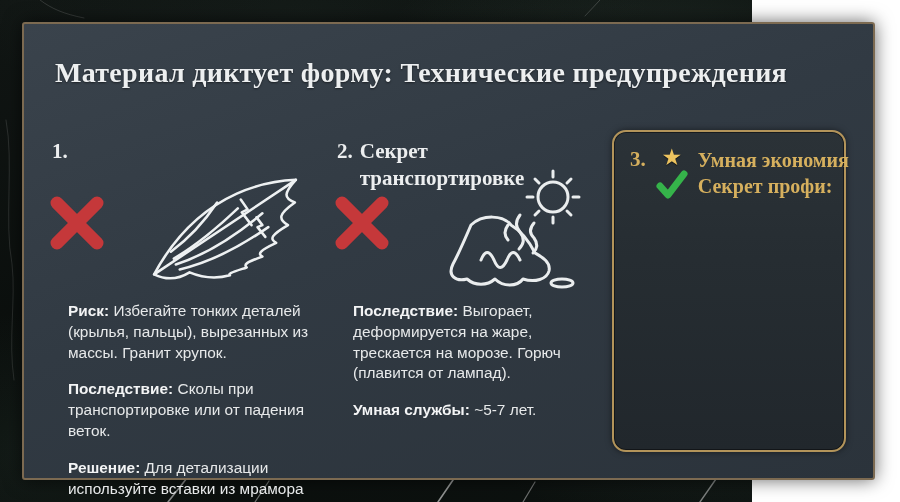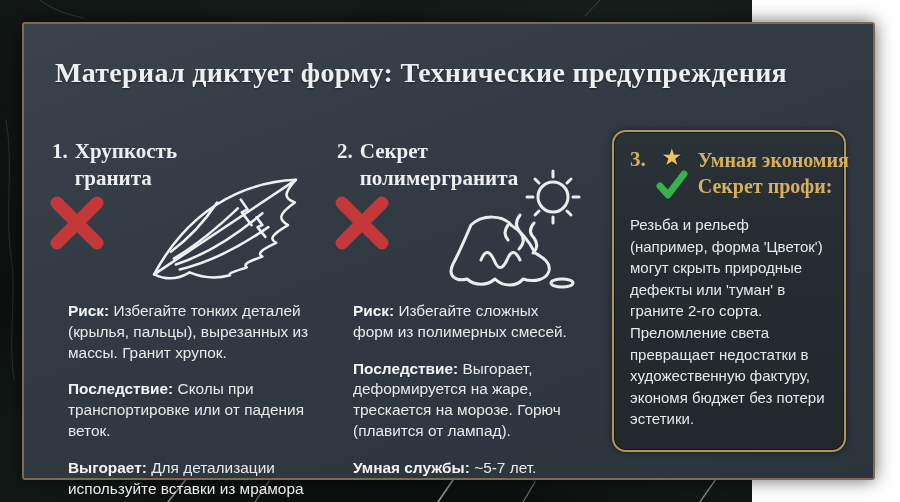--- a/index.html
+++ b/index.html
@@ -66,31 +66,27 @@
       <path d="M600,0 L585,16" stroke-width="1" opacity="0.18"></path>
     </g>
   </svg>
 
   <div class="panel">
 
     <div class="title">Материал диктует форму: Технические предупреждения</div>
 
     <div class="col-head" style="left:28px;top:114px;">
       <span>1.</span>
-      <span class="hl">
-        <div>Хрупкость</div>
-        <div>гранита</div>
-      </span>
     </div>
 
     <div class="col-head" style="left:313px;top:114px;">
       <span>2.</span>
       <span class="hl">
         <div>Секрет</div>
-        <div>полимергранита</div>
+        <div>транспортировке</div>
       </span>
     </div>
 
     <svg class="xmark" style="left:23px;top:169px;" viewBox="0 0 60 60">
       <g stroke="#c5383a" stroke-width="13" stroke-linecap="round">
         <line x1="10" y1="10" x2="50" y2="50"></line>
           <line x1="50" y1="10" x2="10" y2="50"></line>
       </g>
     </svg>
     <svg class="xmark" style="left:308px;top:169px;" viewBox="0 0 60 60">
@@ -129,40 +125,38 @@
         <path d="M83,62 q-6,8 0,15"></path>
         <path d="M46,62 C40,76 34,90 28,101 C22,113 31,119 42,116 C50,123 62,123 70,116 C78,124 92,124 98,116 C110,120 122,116 124,108 C126,99 117,94 110,90 C104,78 96,68 86,62 C78,52 58,51 46,62 Z"></path>
         <path d="M56,97 q6,-15 13,0 q6,15 13,0 q6,-15 13,0"></path>
         <ellipse cx="137" cy="120" rx="11" ry="4"></ellipse>
       </g>
     </svg>
 
     <div class="body-text" style="left:28px;top:261px;width:282px;">
       <p><b>Риск:</b> <span>Избегайте тонких деталей (крылья, пальцы), вырезанных из массы. Гранит хрупок.</span></p>
       <p><b>Последствие:</b> <span>Сколы при транспортировке или от падения веток.</span></p>
-      <p><b>Выгорает:</b> <span>Для детализации используйте вставки из мрамора или бронзу.</span></p>
+      <p><b>Решение:</b> <span>Для детализации используйте вставки из мрамора или бронзу.</span></p>
     </div>
 
     <div class="body-text" style="left:313px;top:261px;width:258px;">
-      <p><b>Риск:</b> <span>Избегайте сложных форм из полимерных смесей.</span></p>
       <p><b>Последствие:</b> <span>Выгорает, деформируется на жаре, трескается на морозе. Горюч (плавится от лампад).</span></p>
       <p><b>Умная службы:</b> <span>~5-7 лет.</span></p>
     </div>
 
     <div class="tipbox">
       <div class="tip-head">
         <span class="tip-num">3.</span>
         <span class="tip-icons">
           <span class="star">★</span>
           <svg width="34" height="32" viewBox="0 0 34 32">
             <polyline points="5,17 13,26 29,5" fill="none" stroke="#35b34a" stroke-width="7" stroke-linecap="round" stroke-linejoin="round"></polyline>
           </svg>
         </span>
         <span class="tip-lines">
           <div>Умная экономия</div>
           <div>Секрет профи:</div>
         </span>
       </div>
-      <div class="tip-body">Резьба и рельеф (например, форма 'Цветок') могут скрыть природные дефекты или 'туман' в граните 2-го сорта. Преломление света превращает недостатки в художественную фактуру, экономя бюджет без потери эстетики.</div>
     </div>
 
   </div>
 </div>
 
 </body></html>

